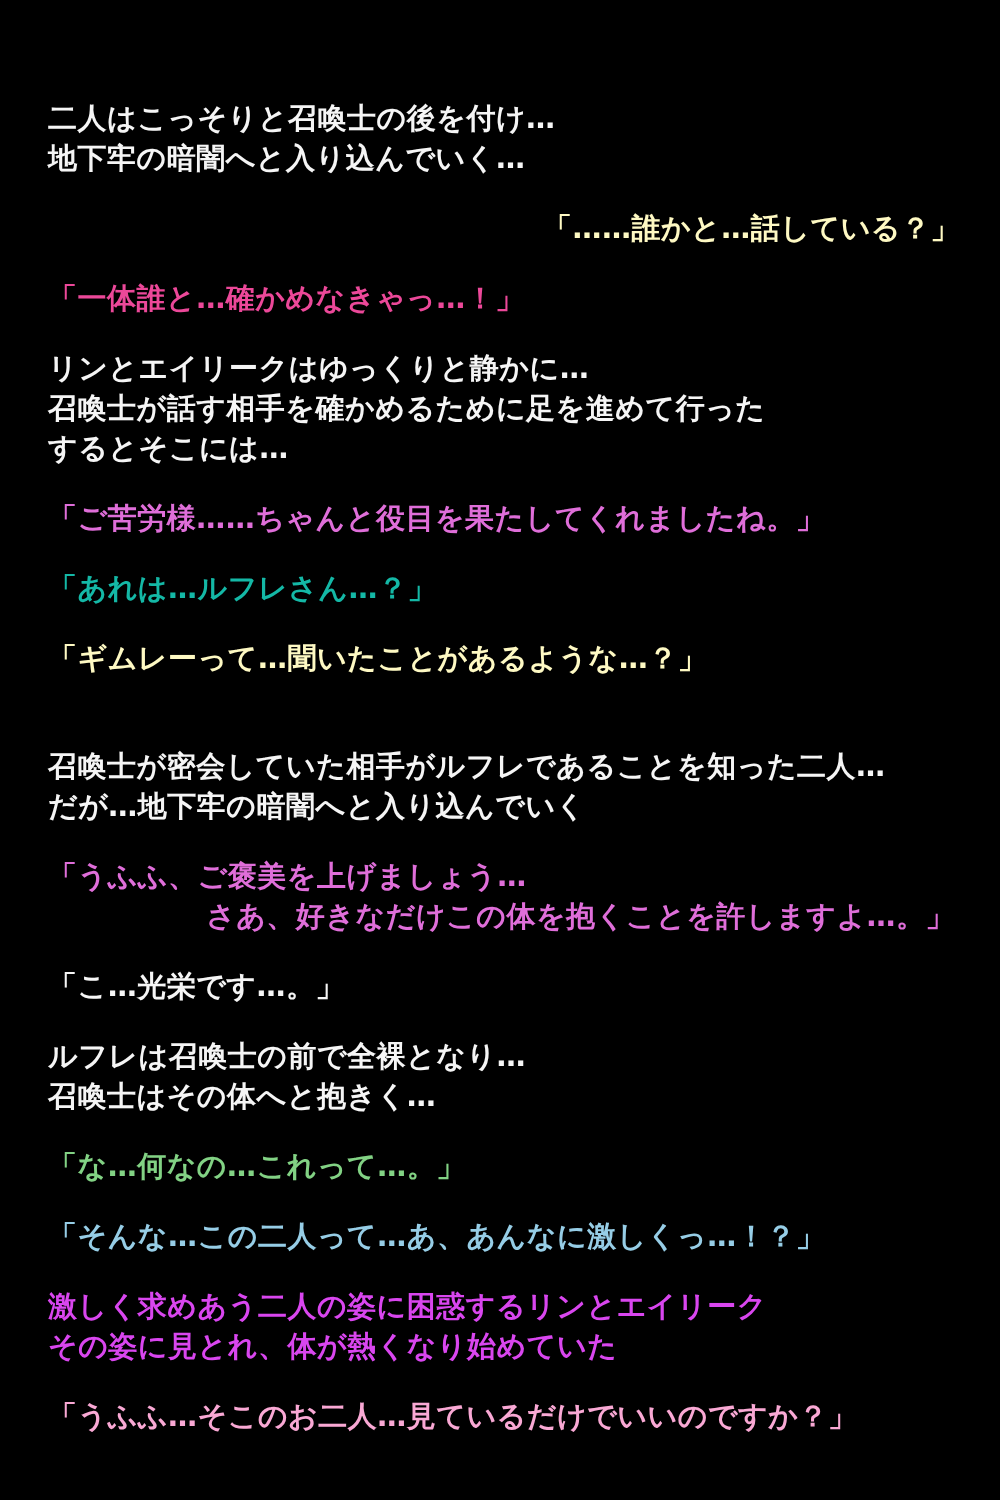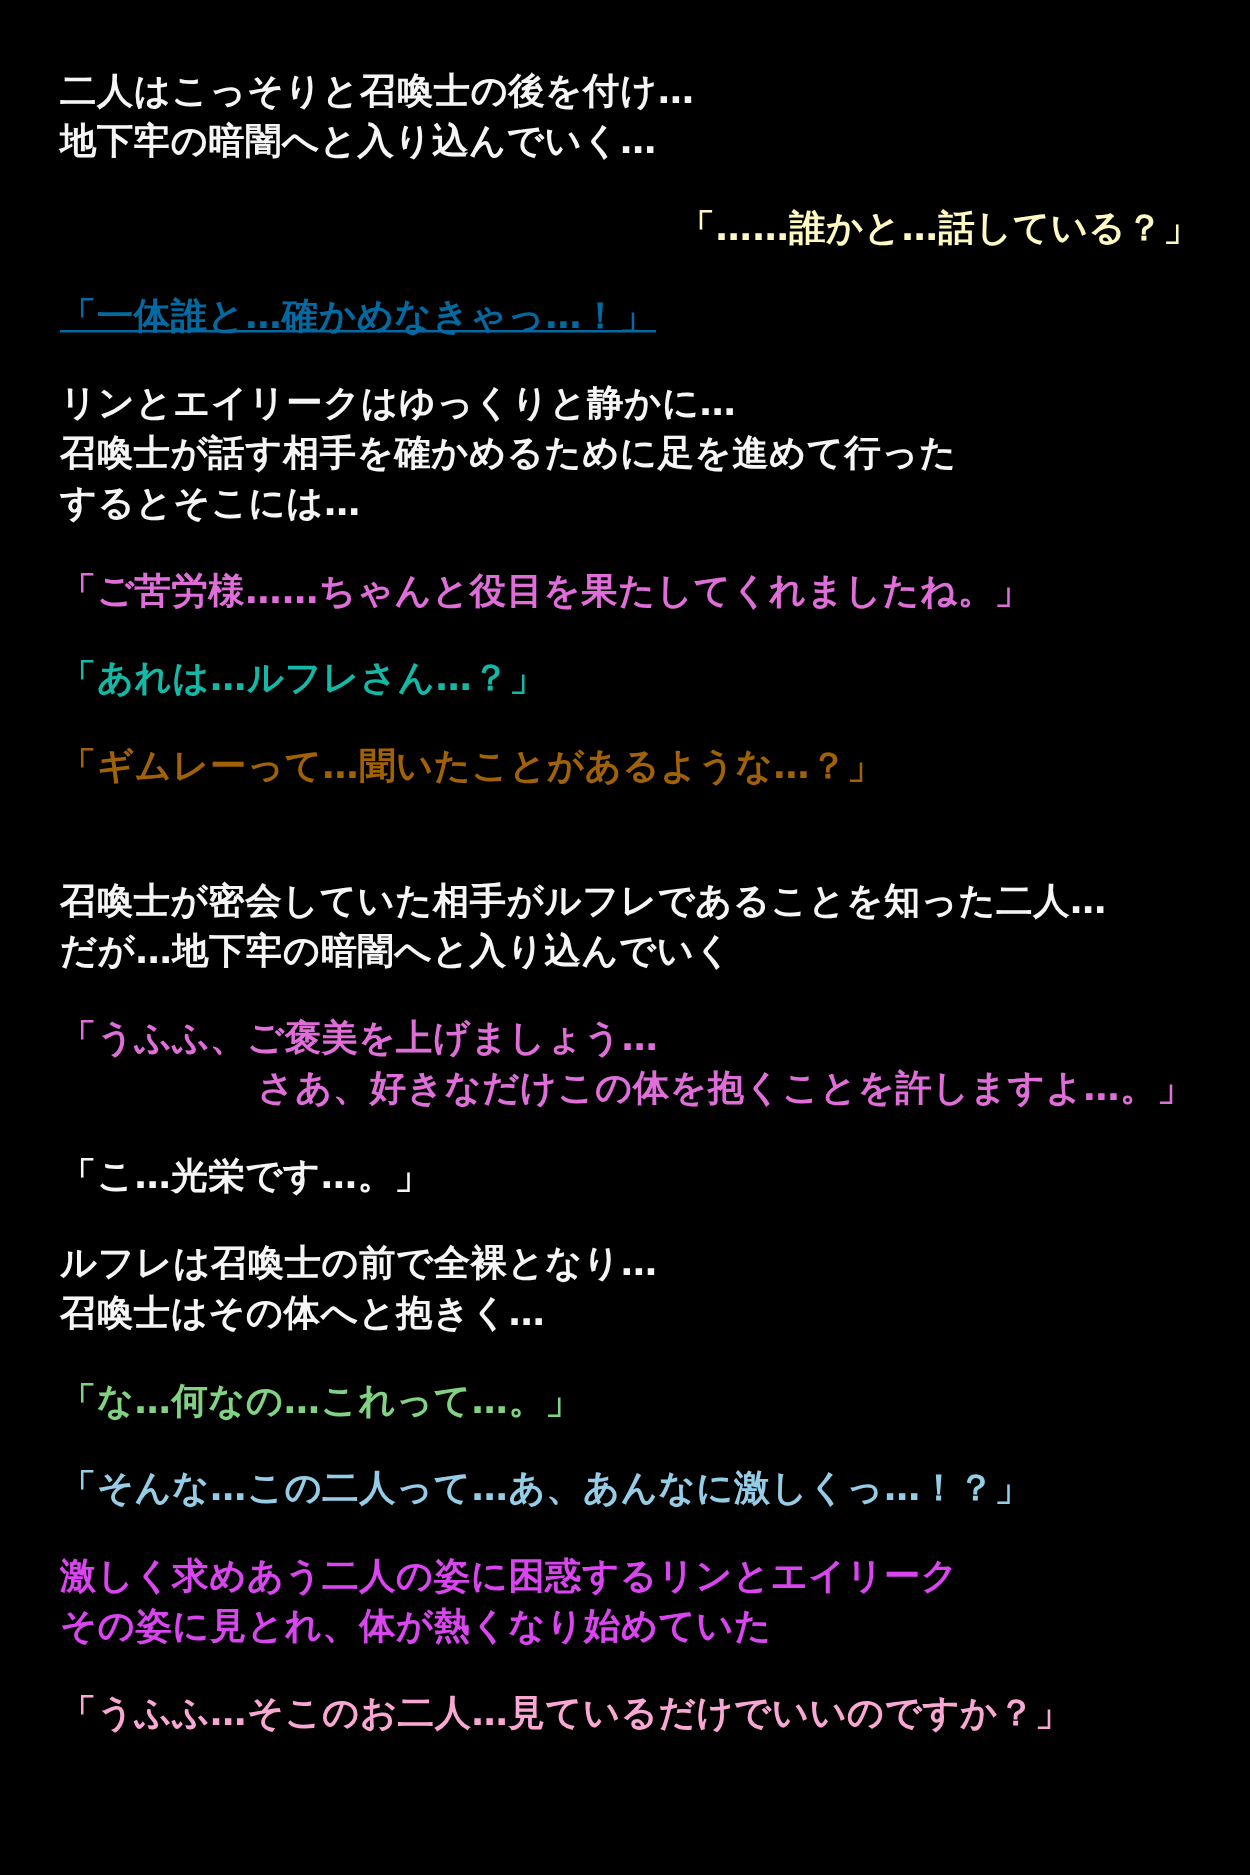--- a/index.html
+++ b/index.html
@@ -12,20 +12,21 @@
     background: #000000;
     overflow: hidden;
     font-family: "DejaVu Sans", "Liberation Sans", sans-serif;
   }
   .page {
     box-sizing: border-box;
     width: 1000px;
     height: 1136px;
     padding: 52px 40px 0 48px;
     background: #000000;
+    margin-top: 46px;
   }
   p.block {
     margin: 0 0 30px 0;
     font-size: 29px;
     line-height: 40px;
     font-weight: 600;
     letter-spacing: 0.5px;
     white-space: pre-wrap;
   }
   p.block.section-gap {
@@ -37,25 +38,25 @@
   span.line.indent {
     padding-left: 158px;
   }
 </style>
 </head>
 <body>
 
 <div class="page" style="background: rgb(0, 0, 0);">
     <p class="block" style="color: rgb(245, 245, 245);"><span class="line">二人はこっそりと召喚士の後を付け…</span><span class="line">地下牢の暗闇へと入り込んでいく…</span></p>
     <p class="block" style="color: #fef9c3; text-align: right;"><span class="line">「……誰かと…話している？」</span></p>
-    <p class="block" style="color: #0369a1; text-decoration: underline;"><span class="line">「一体誰と…確かめなきゃっ…！」</span></p>
+    <p class="block" style="color: #ec4899;"><span class="line">「一体誰と…確かめなきゃっ…！」</span></p>
     <p class="block" style="color: rgb(245, 245, 245);"><span class="line">リンとエイリークはゆっくりと静かに…</span><span class="line">召喚士が話す相手を確かめるために足を進めて行った</span><span class="line">するとそこには…</span></p>
     <p class="block" style="color: rgb(223, 110, 217);"><span class="line">「ご苦労様……ちゃんと役目を果たしてくれましたね。」</span></p>
     <p class="block" style="color: #14b8a6;"><span class="line">「あれは…ルフレさん…？」</span></p>
-    <p class="block" style="color: #a16207;"><span class="line">「ギムレーって…聞いたことがあるような…？」</span></p>
+    <p class="block" style="color: #fef9c3;"><span class="line">「ギムレーって…聞いたことがあるような…？」</span></p>
     <p class="block section-gap" style="color: rgb(245, 245, 245);"><span class="line">召喚士が密会していた相手がルフレであることを知った二人…</span><span class="line">だが…地下牢の暗闇へと入り込んでいく</span></p>
     <p class="block" style="color: rgb(223, 110, 217);"><span class="line">「うふふ、ご褒美を上げましょう…</span><span class="line indent">さあ、好きなだけこの体を抱くことを許しますよ…。」</span></p>
     <p class="block" style="color: rgb(245, 245, 245);"><span class="line">「こ…光栄です…。」</span></p>
     <p class="block" style="color: rgb(245, 245, 245);"><span class="line">ルフレは召喚士の前で全裸となり…</span><span class="line">召喚士はその体へと抱きく…</span></p>
     <p class="block" style="color: rgb(130, 210, 132);"><span class="line">「な…何なの…これって…。」</span></p>
     <p class="block" style="color: rgb(150, 205, 230);"><span class="line">「そんな…この二人って…あ、あんなに激しくっ…！？」</span></p>
     <p class="block" style="color: #d946ef;"><span class="line">激しく求めあう二人の姿に困惑するリンとエイリーク</span><span class="line">その姿に見とれ、体が熱くなり始めていた</span></p>
     <p class="block" style="color: #f9a8d4;"><span class="line">「うふふ…そこのお二人…見ているだけでいいのですか？」</span></p>
   </div>
 

